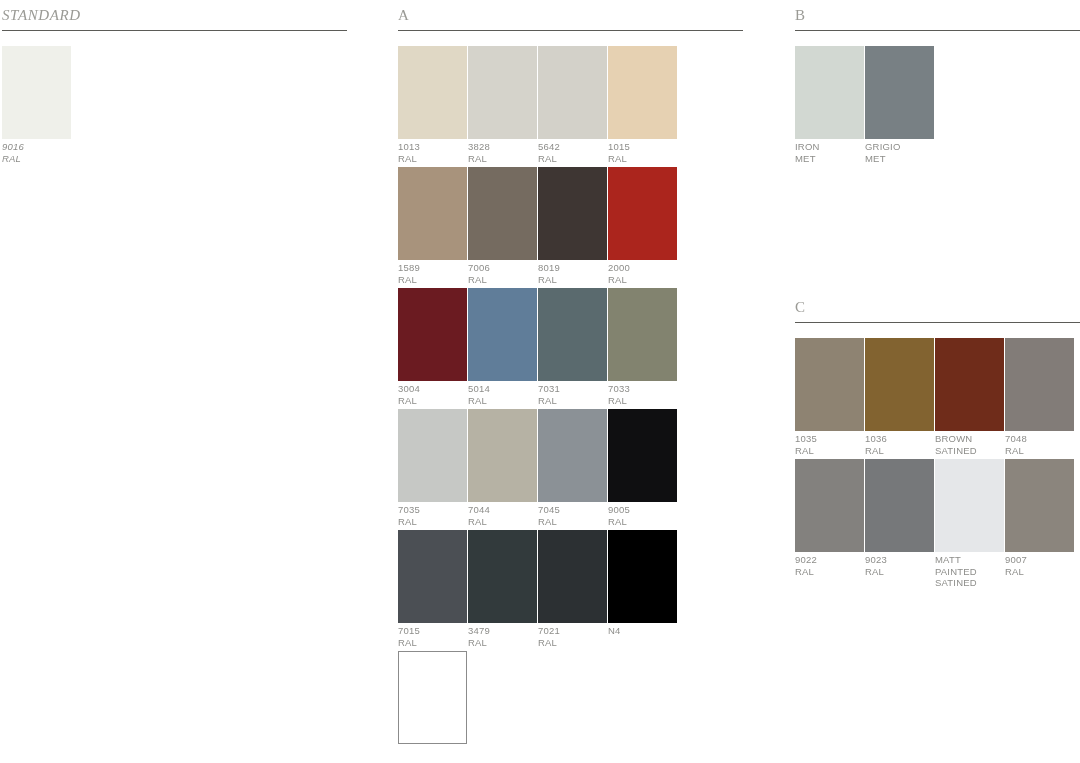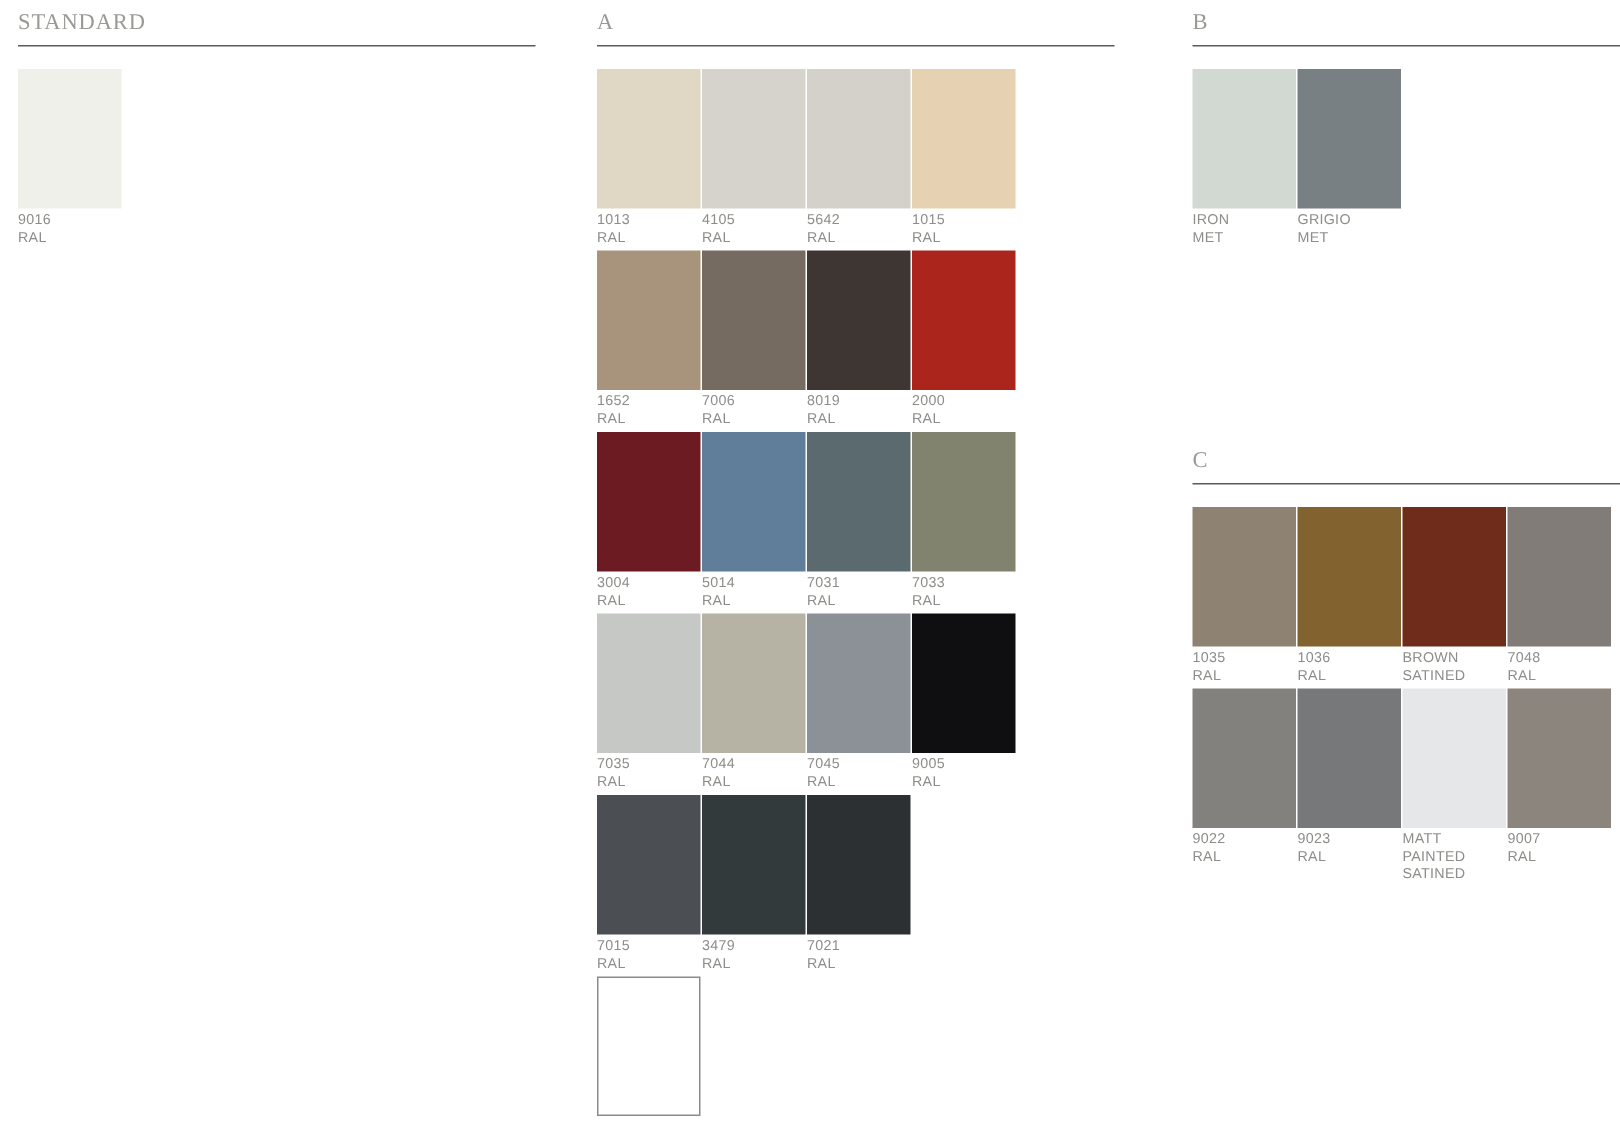--- a/index.html
+++ b/index.html
@@ -12,21 +12,21 @@
     height: 763px;
     position: relative;
     font-family: "Liberation Sans", sans-serif;
     overflow: hidden;
   }
 
   .column {
     position: absolute;
     top: 0;
   }
-  .col-standard { left: 12px;   width: 345px; }
+  .col-standard { left: 2px;   width: 345px; font-style: italic; }
   .col-a        { left: 398px; width: 345px; }
   .col-bc       { left: 795px; width: 285px; }
 
   .section-head {
     position: relative;
   }
   .section-title {
     font-family: "Liberation Serif", serif;
     font-size: 15px;
     letter-spacing: 0.6px;
@@ -111,21 +111,21 @@
         <div class="swatch-cell">
           <div class="chip" style="background: rgb(224, 216, 197);"></div>
           <div class="chip-labels">
             <span class="chip-label">1013</span>
             <span class="chip-label">RAL</span>
           </div>
         </div>
         <div class="swatch-cell">
           <div class="chip" style="background: rgb(213, 211, 203);"></div>
           <div class="chip-labels">
-            <span class="chip-label">4105</span>
+            <span class="chip-label">3828</span>
             <span class="chip-label">RAL</span>
           </div>
         </div>
         <div class="swatch-cell">
           <div class="chip" style="background: rgb(211, 209, 201);"></div>
           <div class="chip-labels">
             <span class="chip-label">5642</span>
             <span class="chip-label">RAL</span>
           </div>
         </div>
@@ -134,21 +134,21 @@
           <div class="chip-labels">
             <span class="chip-label">1015</span>
             <span class="chip-label">RAL</span>
           </div>
         </div>
       </div>
       <div class="swatch-row">
         <div class="swatch-cell">
           <div class="chip" style="background: rgb(168, 147, 124);"></div>
           <div class="chip-labels">
-            <span class="chip-label">1652</span>
+            <span class="chip-label">1589</span>
             <span class="chip-label">RAL</span>
           </div>
         </div>
         <div class="swatch-cell">
           <div class="chip" style="background: rgb(117, 107, 96);"></div>
           <div class="chip-labels">
             <span class="chip-label">7006</span>
             <span class="chip-label">RAL</span>
           </div>
         </div>
@@ -240,20 +240,26 @@
           <div class="chip-labels">
             <span class="chip-label">3479</span>
             <span class="chip-label">RAL</span>
           </div>
         </div>
         <div class="swatch-cell">
           <div class="chip" style="background: rgb(44, 48, 51);"></div>
           <div class="chip-labels">
             <span class="chip-label">7021</span>
             <span class="chip-label">RAL</span>
+          </div>
+        </div>
+        <div class="swatch-cell">
+          <div class="chip" style="background: rgb(0, 0, 0);"></div>
+          <div class="chip-labels">
+            <span class="chip-label">N4</span>
           </div>
         </div>
       </div>
       <div class="swatch-row">
         <div class="swatch-cell">
           <div class="chip outlined"></div>
           <div class="chip-labels"></div>
         </div>
       </div>
     </div>

